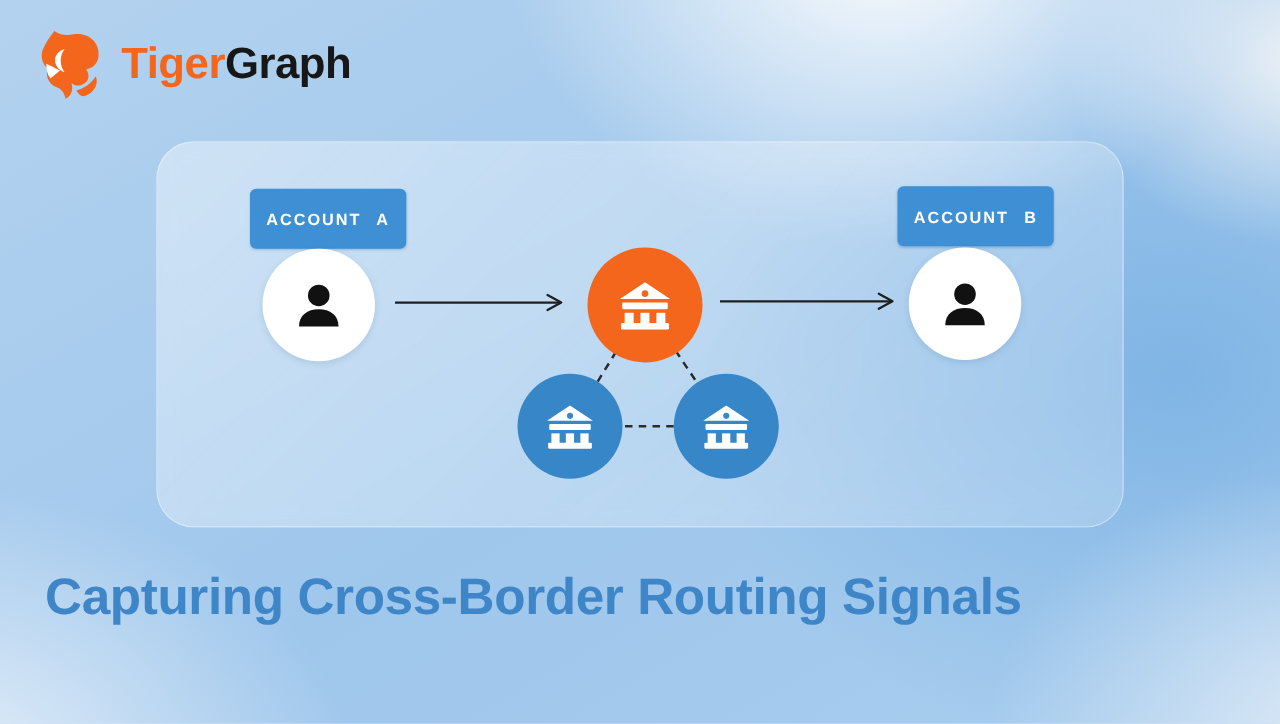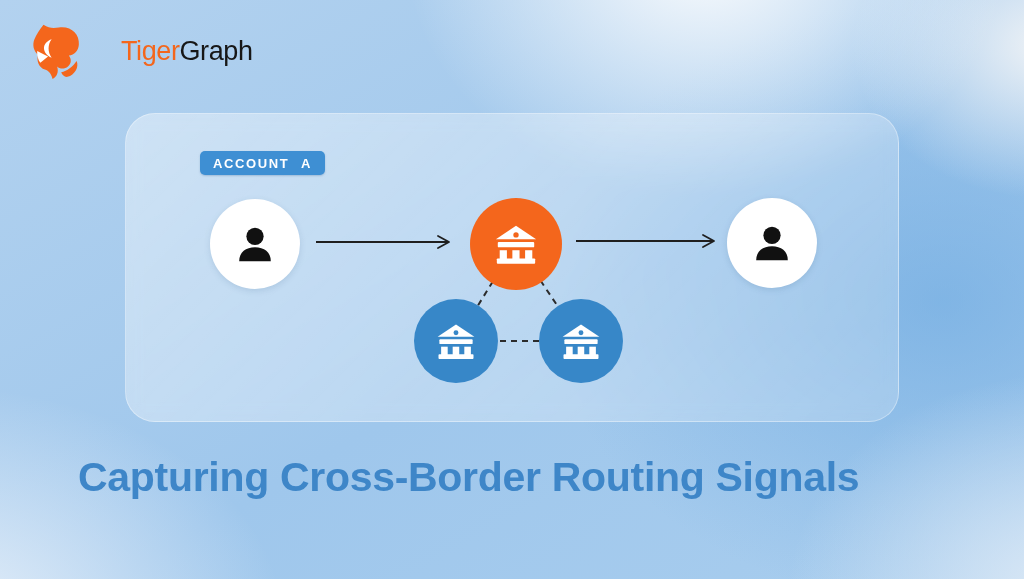--- a/index.html
+++ b/index.html
@@ -11,36 +11,36 @@
       radial-gradient(25% 35% at 102% 8%, #eef2f6 0%, rgba(238,242,246,0) 75%),
       radial-gradient(45% 55% at -6% 108%, #e9f1fa 0%, rgba(233,241,250,0) 75%),
       radial-gradient(36% 50% at 104% 102%, #dcE9f6 0%, rgba(220,233,246,0) 75%),
       radial-gradient(55% 75% at 92% 52%, rgba(100,164,222,0.55) 0%, rgba(100,164,222,0) 70%),
       linear-gradient(150deg, #b3d2ef 0%, #9fc7ec 55%, #a8cdee 100%);
   }
 
   
   .logo{position:absolute;left:28px;top:22px;display:flex;align-items:center;gap:9px;}
   .logo svg{width:60px;height:58px;display:block;}
-  .logo-text{font-size:27px;font-weight:400;letter-spacing:-0.4px;margin-left:24px;}
+  .logo-text{font-size:35px;font-weight:700;letter-spacing:-0.4px;}
   .logo-text .t1{color:#F4661C;}
   .logo-text .t2{color:#171717;}
 
   
   .panel{
     position:absolute;left:125px;top:113px;width:772px;height:307px;
     border-radius:30px;
     background:linear-gradient(135deg, rgba(255,255,255,0.40), rgba(255,255,255,0.20));
     border:1px solid rgba(255,255,255,0.35);
     backdrop-filter:blur(8px);
   }
   .edges{position:absolute;left:0;top:0;width:772px;height:307px;}
 
   .badge{
-    position:absolute;height:24px;padding:0 13px;border-radius:5px;
+    position:absolute;height:24px;padding:12px 13px;border-radius:5px;
     background:#3E8FD3;color:#ffffff;font-size:13px;font-weight:700;
     letter-spacing:1.6px;word-spacing:7px;display:flex;align-items:center;justify-content:center;
     box-shadow:0 1px 2px rgba(30,80,130,0.25);
   }
   .badge-a{left:74px;top:37px;}
   .badge-b{left:592px;top:35px;}
 
   .node{position:absolute;border-radius:50%;display:flex;align-items:center;justify-content:center;}
   .node-person{width:90px;height:90px;background:#ffffff;box-shadow:0 2px 6px rgba(40,80,120,0.15);}
   .node-person svg{width:46px;height:46px;fill:#111111;}
@@ -52,21 +52,21 @@
   .node-blue svg{width:42px;height:42px;}
   .pos-person-a{left:84px;top:85px;}
   .pos-bank-central{left:344px;top:84px;}
   .pos-person-b{left:601px;top:84px;}
   .pos-bank-left{left:288px;top:185px;}
   .pos-bank-right{left:413px;top:185px;}
 
   
   .title{
     position:absolute;left:36px;top:453px;
-    color:#3E86C8;font-size:41px;font-weight:700;line-height:48px;letter-spacing:-0.3px;margin-left:42px;
+    color:#3E86C8;font-size:41px;font-weight:700;line-height:48px;letter-spacing:-0.3px;
   }
 </style>
 </head>
 <body>
 
 <div class="stage">
 
   <div class="logo">
     <span>
       <svg viewBox="0 0 64 64" aria-hidden="true">
@@ -88,20 +88,21 @@
 
       <line x1="450" y1="127" x2="587" y2="127" stroke="#1F1F1F" stroke-width="1.8"></line>
       <polyline points="577,121 588,127 577,133" fill="none" stroke="#1F1F1F" stroke-width="1.8" stroke-linecap="round" stroke-linejoin="round"></polyline>
 
       <line x1="390" y1="130" x2="330" y2="227" stroke="#2B2B2B" stroke-width="2" stroke-dasharray="6 5"></line>
       <line x1="390" y1="130" x2="455" y2="227" stroke="#2B2B2B" stroke-width="2" stroke-dasharray="6 5"></line>
       <line x1="330" y1="227" x2="455" y2="227" stroke="#2B2B2B" stroke-width="2" stroke-dasharray="6 5"></line>
     </svg>
 
     <div class="badge badge-a">ACCOUNT A</div>
+    <div class="badge badge-b">ACCOUNT B</div>
 
     <div class="node node-person pos-person-a">
       <svg viewBox="0 0 48 48">
         <circle cx="24" cy="16" r="9"></circle>
         <path d="M7.5 42 C7.5 32.5 14.5 27.5 24 27.5 C33.5 27.5 40.5 32.5 40.5 42 Z"></path>
       </svg>
     </div>
 
     <div class="node node-bank node-orange pos-bank-central">
       <svg viewBox="0 0 48 48">

